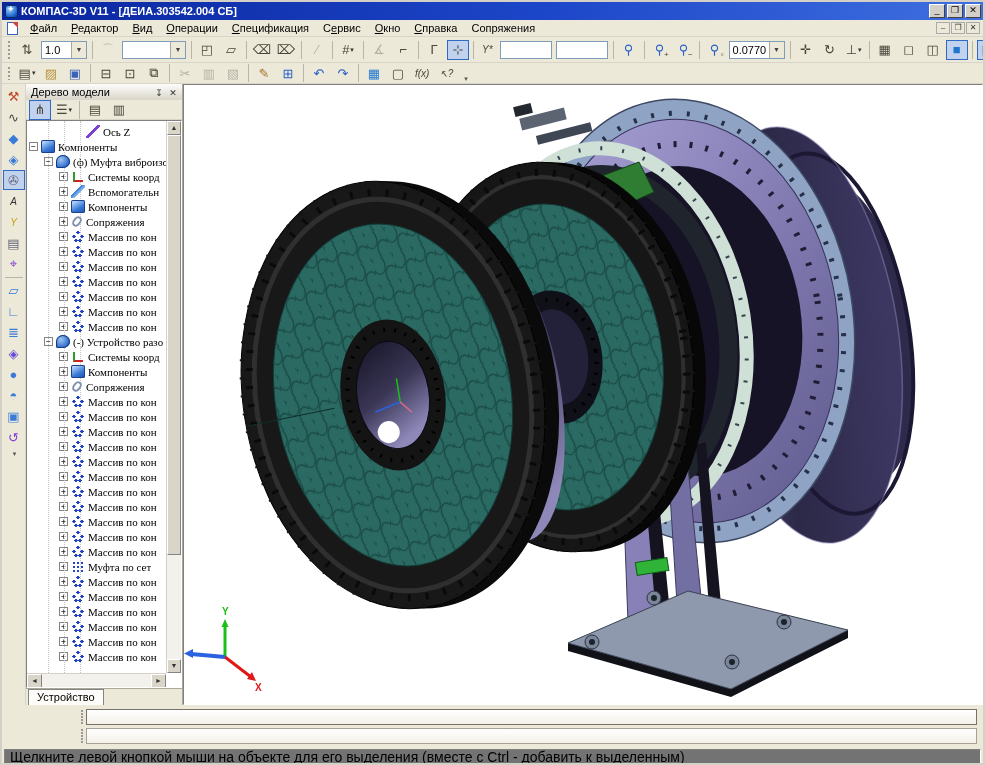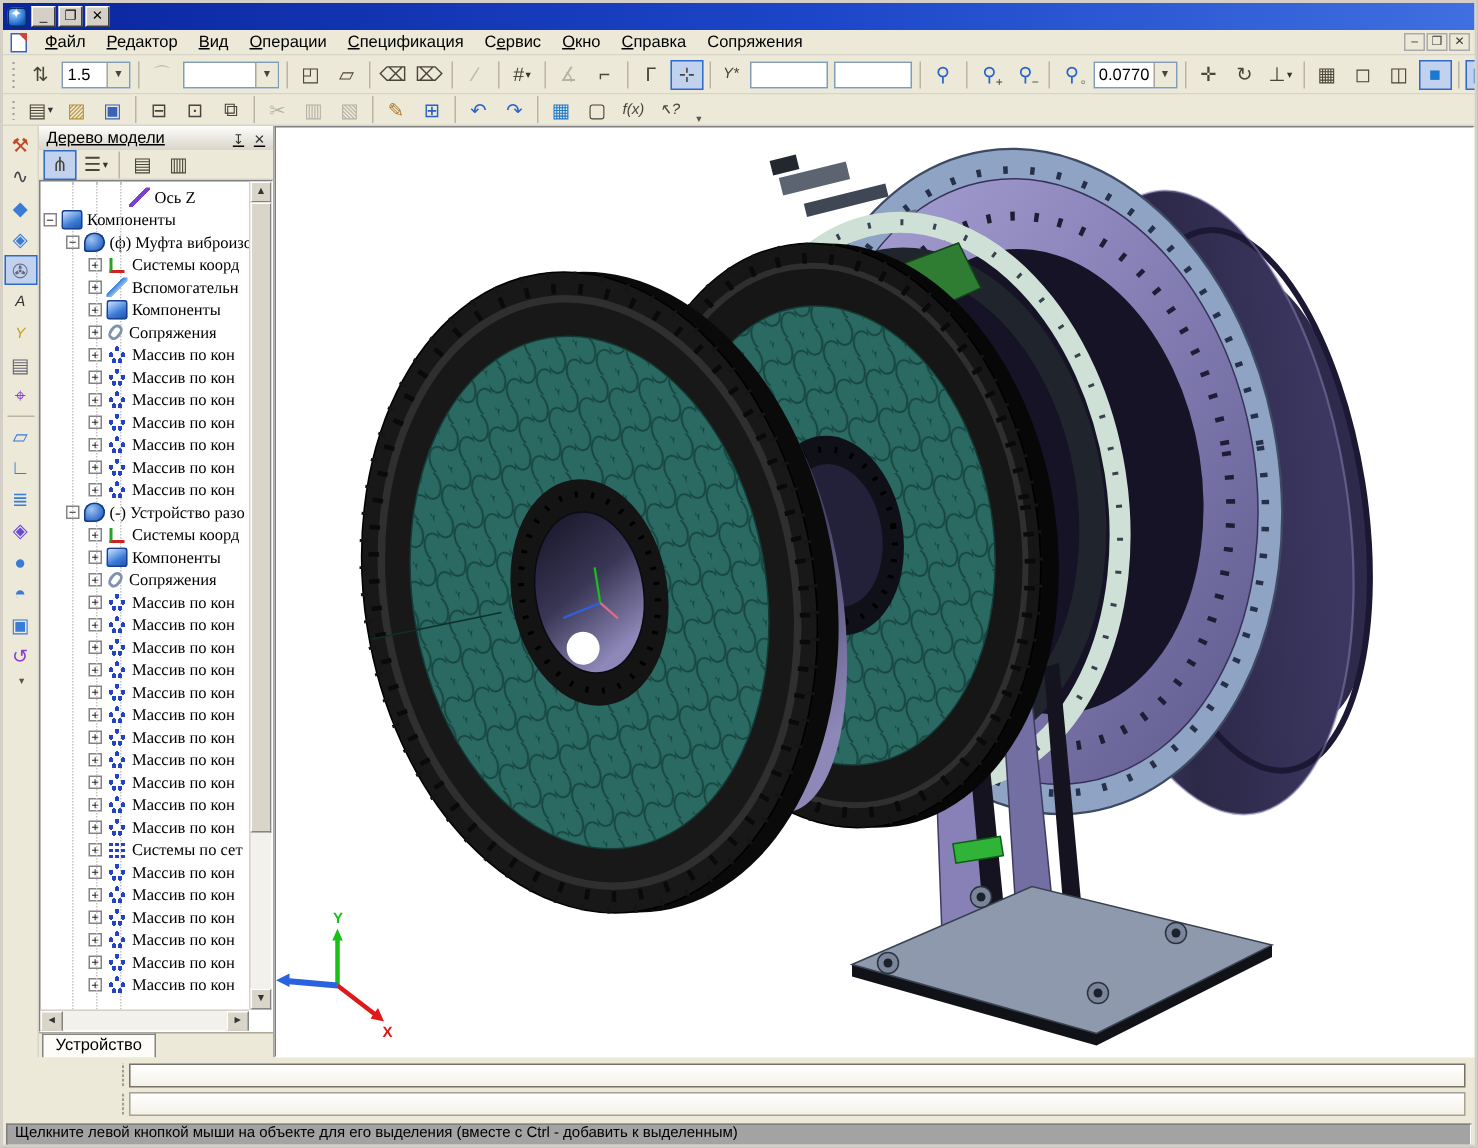--- a/index.html
+++ b/index.html
@@ -49,21 +49,21 @@
   .more{width:11px;height:20px;display:flex;align-items:flex-end;justify-content:center;font-size:7px;color:#555;margin-left:2px;}
   
   .main{display:flex;height:621px;}
   .lefttb{width:24px;background:#ece9d8;border-right:1px solid #d8d4c8;display:flex;flex-direction:column;
     align-items:center;padding-top:2px;}
   .lefttb .tbtn{margin:0 0 1px 0;}
   .lefttb .sep{width:18px;height:1px;margin:2px 0;}
   .lefttb .more{height:11px;width:20px;align-items:center;}
   
   .treepanel{width:157px;background:#ece9d8;border-right:1px solid #aca899;display:flex;flex-direction:column;}
-  .tphead{height:16px;display:flex;align-items:center;padding:0 2px 0 5px;background:linear-gradient(#fdfdfb,#d9d5c9);text-decoration:underline;}
+  .tphead{height:16px;display:flex;align-items:center;padding:0 2px 0 5px;background:linear-gradient(#fdfdfb,#d9d5c9);}
   .tphead .cap{flex:1;font-size:11px;}
   .hbtn{width:14px;height:13px;font-size:9px;line-height:12px;text-align:center;color:#333;border:1px solid transparent;}
   .tptb{height:20px;display:flex;align-items:center;padding:0 2px;border-bottom:1px solid #d8d4c8;}
   .treewrap{flex:1;position:relative;border:1px solid;border-color:#808080 #fff #fff #808080;background:#fff;overflow:hidden;}
   .tree{position:absolute;left:0;top:0;right:15px;bottom:14px;overflow:hidden;padding-top:3px;}
   .guide{position:absolute;top:0;bottom:0;border-left:1px dotted #c4c4c4;}
   .trow{height:15px;display:flex;align-items:center;white-space:nowrap;overflow:hidden;cursor:default;}
   .exp{width:9px;height:9px;flex:none;border:1px solid #848484;background:#fff;font:8px/7px "DejaVu Sans Mono",monospace;
     text-align:center;color:#222;margin-right:3px;}
   .noexp{width:12px;flex:none;}
@@ -106,31 +106,32 @@
   
   .lowbars{height:42px;background:#ece9d8;position:relative;}
   .lowbar{position:absolute;left:84px;right:6px;height:16px;background:linear-gradient(#ffffff,#f3f1e8);
     border:1px solid #77716a;}
   .lowbar.b1{top:4px;}
   .lowbar.b2{top:23px;border-color:#a8a296;}
   .lowgrip{position:absolute;left:78px;width:4px;height:16px;background-image:radial-gradient(circle 1px at 2px 2px,#9a9a9a 90%,transparent 91%);background-size:4px 3px;}
   .lowgrip.g1{top:4px;} .lowgrip.g2{top:23px;}
   
   .statusbar{height:22px;background:#ece9d8;padding:2px 2px 3px;}
-  .statusfield{height:100%;border:1px solid;border-color:#808080 #fff #fff #808080;background:#a3a3a3;
-    display:flex;align-items:flex-start;padding:0 5px;font-size:10px;white-space:nowrap;overflow:hidden;}
+  .statusfield{height:100%;border:1px solid;border-color:#808080 #fff #fff #808080;background:#737373;
+    display:flex;align-items:flex-end;padding:0 5px;font-size:14px;white-space:nowrap;overflow:hidden;}
   u{text-decoration:underline;}
 </style>
 </head>
 <body>
 
 <div class="win">
 
   <div class="titlebar">
     <span class="app-ico"></span>
+    <span class="title">КОМПАС-3D V11 - [ДЕИА.303542.004 СБ]</span>
     <span class="winbtns">
       <span class="wbtn">_</span>
       <span class="wbtn">❐</span>
       <span class="wbtn">✕</span>
     </span>
   </div>
 
   <div class="menubar">
     <span class="doc-ico"></span>
     <nav class="menu">
@@ -150,21 +151,21 @@
       <span class="mdibtn">✕</span>
     </span>
   </div>
 
   <div class="tbrow r1">
       <div class="grip"></div>
       <button class="tbtn">
         <span>⇅</span>
       </button>
       <div class="combo" style="width: 46px;">
-        <span class="val">1.5</span>
+        <span class="val">1.0</span>
         <span class="arr">▼</span>
       </div>
       <div class="sep"></div>
       <button class="tbtn disabled">
         <span>⌒</span>
       </button>
       <div class="combo" style="width: 64px;">
         <span class="val"></span>
         <span class="arr">▼</span>
       </div>
@@ -583,21 +584,21 @@
             <div class="trow">
               <span style="width: 32px; flex: 0 0 auto;"></span>
               <span class="exp">+</span>
               <span class="ti ti-array"></span>
               <span class="tlabel">Массив по кон</span>
             </div>
             <div class="trow">
               <span style="width: 32px; flex: 0 0 auto;"></span>
               <span class="exp">+</span>
               <span class="ti ti-grid"></span>
-              <span class="tlabel">Системы по сет</span>
+              <span class="tlabel">Муфта по сет</span>
             </div>
             <div class="trow">
               <span style="width: 32px; flex: 0 0 auto;"></span>
               <span class="exp">+</span>
               <span class="ti ti-array"></span>
               <span class="tlabel">Массив по кон</span>
             </div>
             <div class="trow">
               <span style="width: 32px; flex: 0 0 auto;"></span>
               <span class="exp">+</span>

